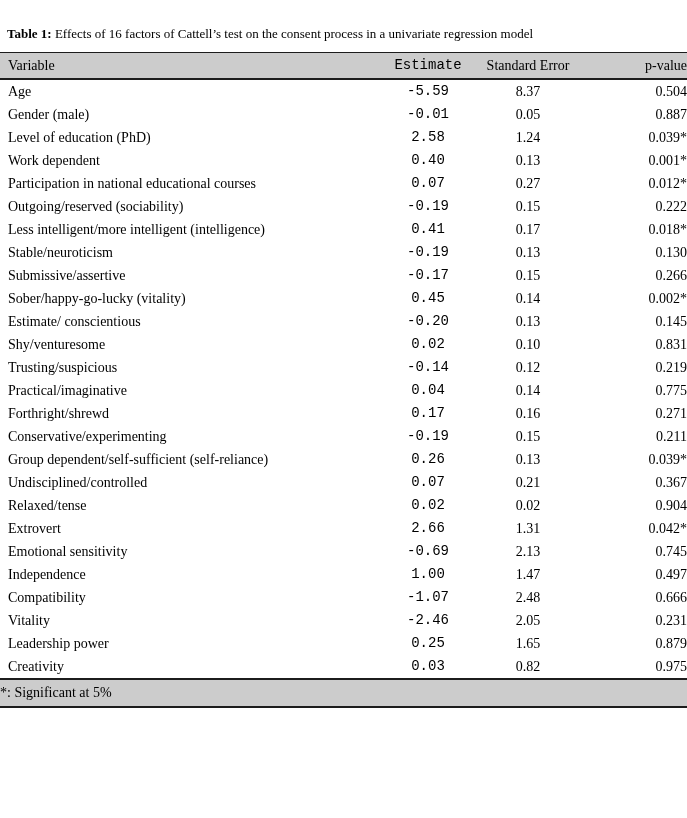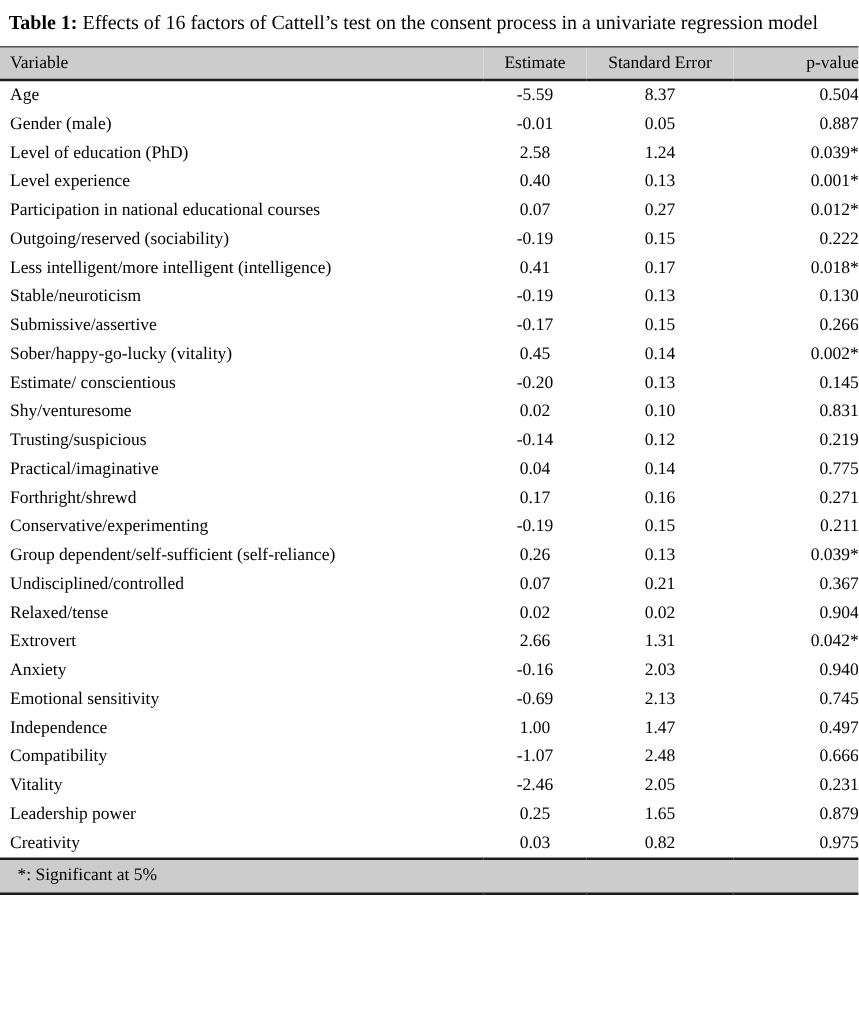--- a/index.html
+++ b/index.html
@@ -17,23 +17,23 @@
   .page {
     width: 687px;
     height: 818px;
     background: var(--page-bg);
     font-family: "Liberation Serif", "DejaVu Serif", serif;
     color: var(--text);
     padding-top: 5px;
     overflow: hidden;
   }
   .title {
-    margin: 3px 10px 7px 7px;
+    margin: 18px 10px 7px 7px;
     width: 668px;
-    font-size: 16px;
+    font-size: 13px;
     line-height: 22px;
   }
   .title strong { font-weight: bold; }
   table.data-table {
     border-collapse: collapse;
     width: 687px;
     font-size: 14px;
     table-layout: fixed;
   }
   th, td {
@@ -42,38 +42,38 @@
     height: 23px;
     line-height: 23px;
     white-space: nowrap;
     overflow: hidden;
   }
   .col-var {
     text-align: left;
     padding-left: 8px;
     width: 387px;
   }
-  .col-est { width: 82px; text-align: center; }
+  .col-est { width: 82px; text-align: center; font-family: Liberation Mono, monospace; }
   .col-se  { width: 118px; text-align: center; }
   .col-p   { width: 100px; text-align: right; }
   .header-row th {
     background: var(--header-bg);
     border-top: 1px solid var(--border);
     border-bottom: 2px solid var(--border);
     height: 25px;
     line-height: 25px;
   }
   .footer-row td {
     background: var(--header-bg);
     border-top: 2px solid var(--border);
     border-bottom: 2px solid var(--border);
     height: 26px;
     line-height: 26px;
     text-align: left;
-    padding-left: 14px;
+    padding-left: 0;
   }
 </style>
 </head>
 <body>
 
 <div class="page">
 
   <p class="title"><strong>Table 1:</strong><span> Effects of 16 factors of Cattell’s test on the consent process in a univariate regression model</span></p>
 
   <table class="data-table">
@@ -102,21 +102,21 @@
 
 
   <tr class="data-row">
     <td class="col-var">Level of education (PhD)</td>
     <td class="col-est">2.58</td>
     <td class="col-se">1.24</td>
     <td class="col-p">0.039*</td>
   </tr>
 
   <tr class="data-row">
-    <td class="col-var">Level experience</td>
+    <td class="col-var">Work dependent</td>
     <td class="col-est">0.40</td>
     <td class="col-se">0.13</td>
     <td class="col-p">0.001*</td>
   </tr>
 
   <tr class="data-row">
     <td class="col-var">Participation in national educational courses</td>
     <td class="col-est">0.07</td>
     <td class="col-se">0.27</td>
     <td class="col-p">0.012*</td>
@@ -222,26 +222,20 @@
     <td class="col-p">0.904</td>
   </tr>
 
   <tr class="data-row">
     <td class="col-var">Extrovert</td>
     <td class="col-est">2.66</td>
     <td class="col-se">1.31</td>
     <td class="col-p">0.042*</td>
   </tr>
 
-  <tr class="data-row">
-    <td class="col-var">Anxiety</td>
-    <td class="col-est">-0.16</td>
-    <td class="col-se">2.03</td>
-    <td class="col-p">0.940</td>
-  </tr>
 
   <tr class="data-row">
     <td class="col-var">Emotional sensitivity</td>
     <td class="col-est">-0.69</td>
     <td class="col-se">2.13</td>
     <td class="col-p">0.745</td>
   </tr>
 
   <tr class="data-row">
     <td class="col-var">Independence</td>

